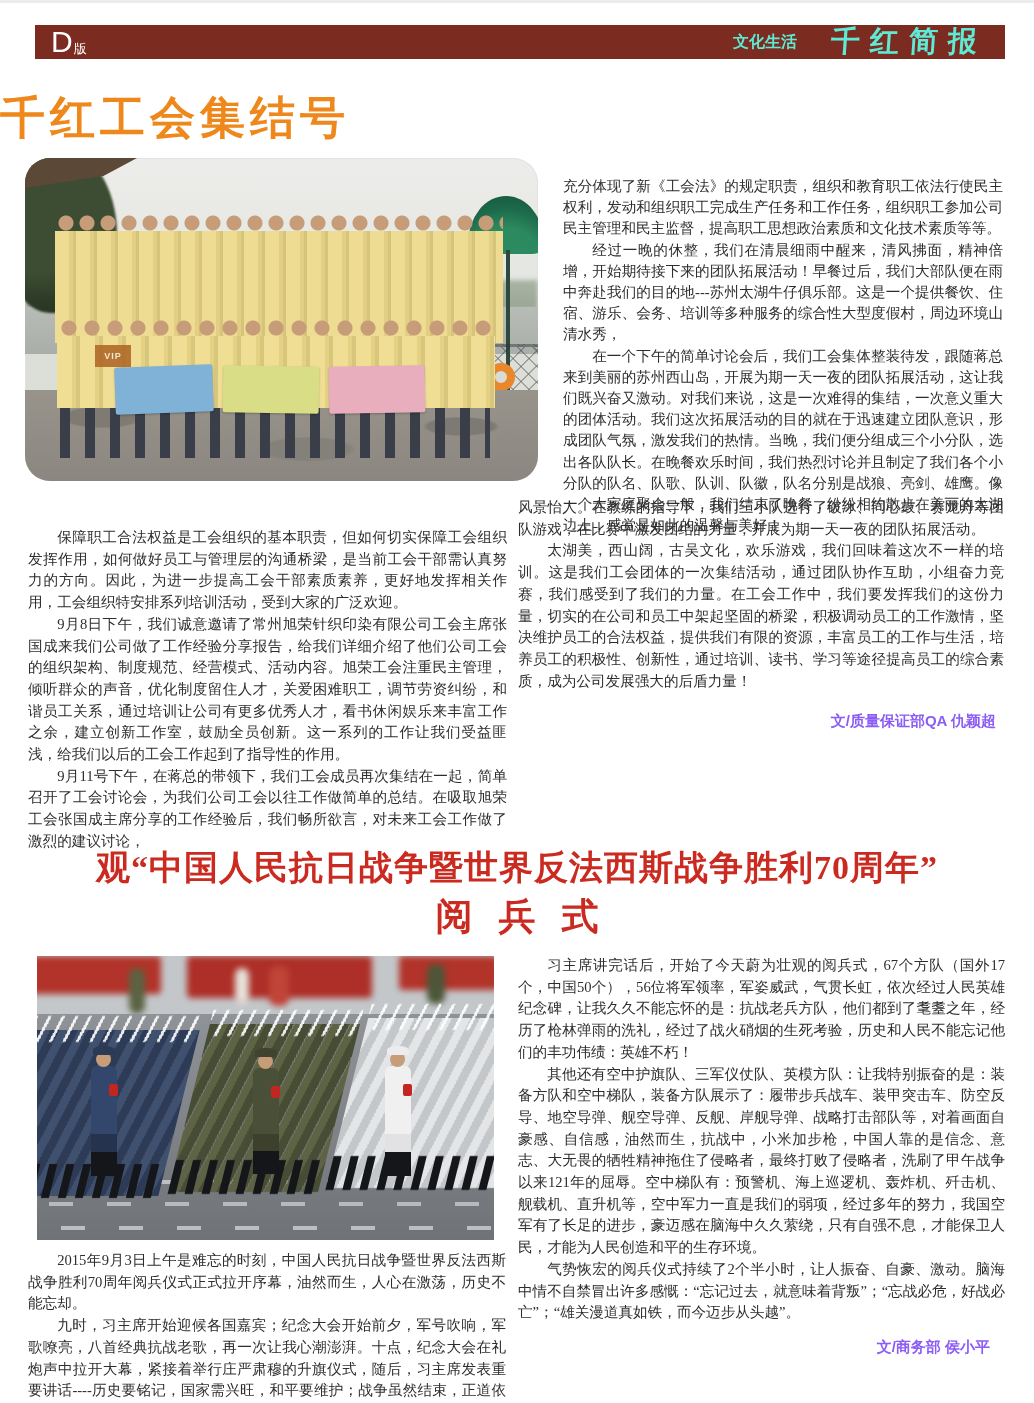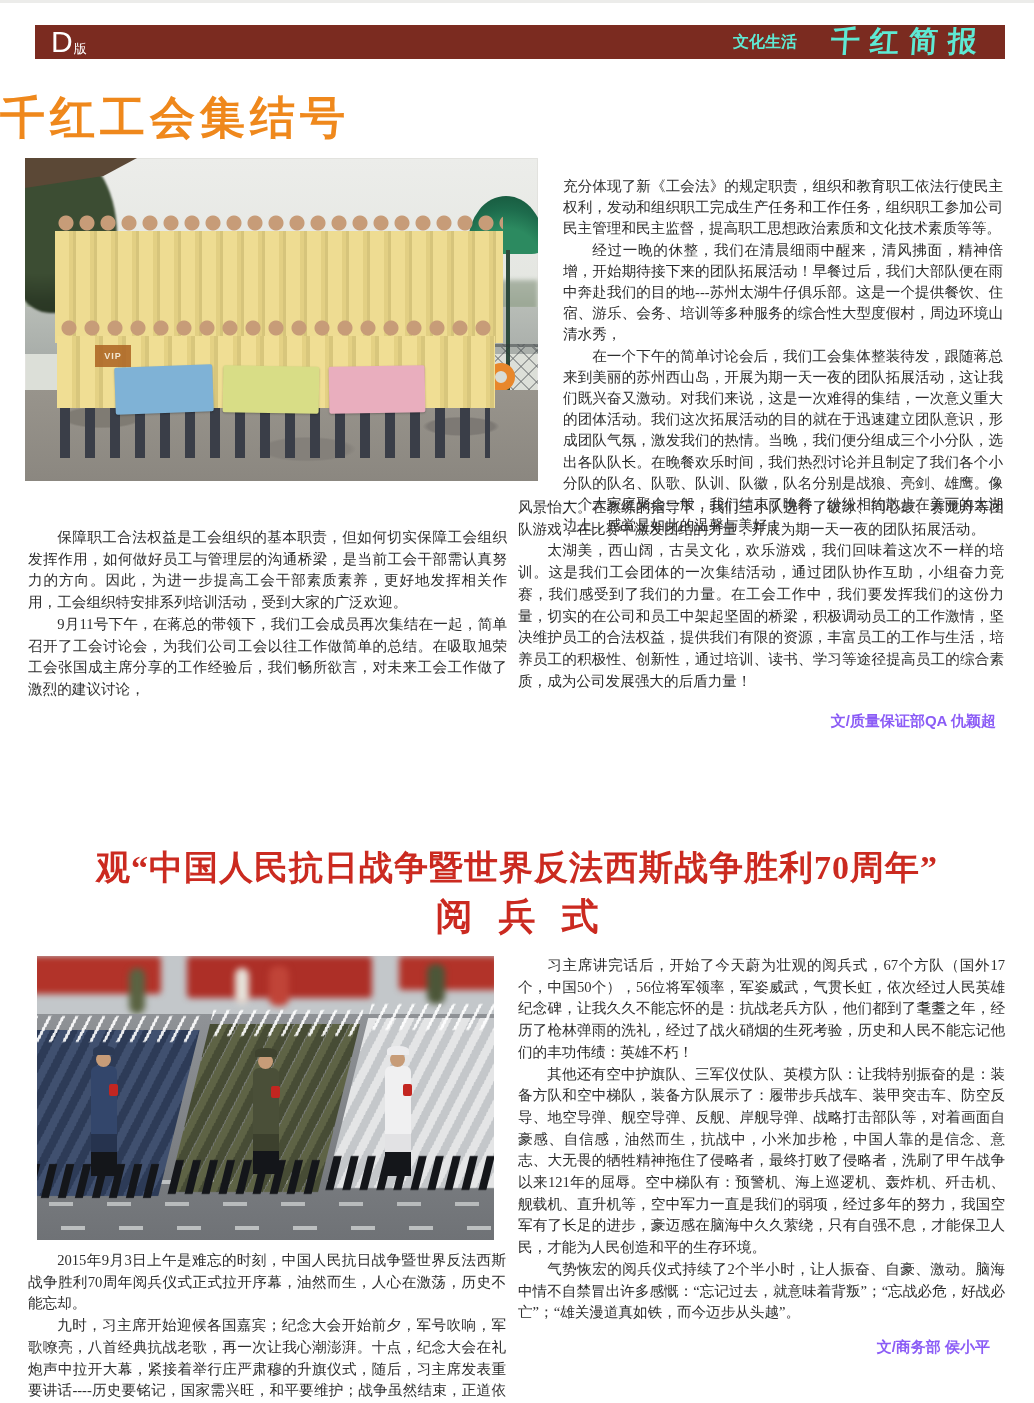--- a/index.html
+++ b/index.html
@@ -39,21 +39,21 @@
           font-family:"Liberation Serif","DejaVu Serif",serif;font-weight:bold;}
   #t2-line1{top:845px;font-size:34px;letter-spacing:1px;}
   #t2-line2{top:892px;font-size:37px;letter-spacing:26px;padding-left:26px;box-sizing:border-box;}
 
   #a2-left{left:28px;top:1250px;width:478px;}
   #a2-right{left:518px;top:955px;width:487px;}
   #a2-byline{left:518px;top:1338px;width:472px;}
 
   
   .photo{position:absolute;overflow:hidden;box-shadow:0 0 0 1px #e2e2de inset;}
-  #photo1{left:25px;top:158px;width:513px;height:323px;background:linear-gradient(#ecedea 0%,#e3e5e0 45%,#dcdfd8 60%);}
+  #photo1{left:25px;top:158px;width:513px;height:323px;background:linear-gradient(#ecedea 0%,#e3e5e0 45%,#dcdfd8 60%);border-radius:25px;}
   .p1-treeline{position:absolute;left:0;top:122px;width:100%;height:30px;
                background:linear-gradient(#aab4a5,#9aa694);filter:blur(2px);}
   .p1-water{position:absolute;left:0;top:149px;width:100%;height:47px;
             background:linear-gradient(#b7bcb6,#a9aeaa);}
   .p1-tree{position:absolute;left:-18px;top:-10px;width:110px;height:165px;
            background:radial-gradient(circle at 30% 30%,#3c4d33 0 55%,#2c3a26 75%,#24301f);
            border-radius:35% 60% 55% 45%;filter:blur(1px);}
   .p1-roof{position:absolute;left:0;top:0;width:112px;height:30px;background:#5b4836;
            clip-path:polygon(0 0,100% 0,70% 60%,0 100%);}
   .p1-canopy{position:absolute;left:443px;top:38px;width:76px;height:58px;
@@ -175,20 +175,21 @@
   </div>
 
   <section class="bodycol" id="a1-right-top">
     <p class="cont">充分体现了新《工会法》的规定职责，组织和教育职工依法行使民主权利，发动和组织职工完成生产任务和工作任务，组织职工参加公司民主管理和民主监督，提高职工思想政治素质和文化技术素质等等。</p>
     <p>经过一晚的休整，我们在清晨细雨中醒来，清风拂面，精神倍增，开始期待接下来的团队拓展活动！早餐过后，我们大部队便在雨中奔赴我们的目的地---苏州太湖牛仔俱乐部。这是一个提供餐饮、住宿、游乐、会务、培训等多种服务的综合性大型度假村，周边环境山清水秀，</p>
     <p>在一个下午的简单讨论会后，我们工会集体整装待发，跟随蒋总来到美丽的苏州西山岛，开展为期一天一夜的团队拓展活动，这让我们既兴奋又激动。对我们来说，这是一次难得的集结，一次意义重大的团体活动。我们这次拓展活动的目的就在于迅速建立团队意识，形成团队气氛，激发我们的热情。当晚，我们便分组成三个小分队，选出各队队长。在晚餐欢乐时间，我们热烈讨论并且制定了我们各个小分队的队名、队歌、队训、队徽，队名分别是战狼、亮剑、雄鹰。像一个大家庭聚会一般，我们结束了晚餐，纷纷相约散步在美丽的太湖边上，感觉是如此的温馨与美好！</p>
   </section>
 
   <section class="bodycol" id="a1-left">
     <p>保障职工合法权益是工会组织的基本职责，但如何切实保障工会组织发挥作用，如何做好员工与管理层的沟通桥梁，是当前工会干部需认真努力的方向。因此，为进一步提高工会干部素质素养，更好地发挥相关作用，工会组织特安排系列培训活动，受到大家的广泛欢迎。</p>
+    <p>9月8日下午，我们诚意邀请了常州旭荣针织印染有限公司工会主席张国成来我们公司做了工作经验分享报告，给我们详细介绍了他们公司工会的组织架构、制度规范、经营模式、活动内容。旭荣工会注重民主管理，倾听群众的声音，优化制度留住人才，关爱困难职工，调节劳资纠纷，和谐员工关系，通过培训让公司有更多优秀人才，看书休闲娱乐来丰富工作之余，建立创新工作室，鼓励全员创新。这一系列的工作让我们受益匪浅，给我们以后的工会工作起到了指导性的作用。</p>
     <p>9月11号下午，在蒋总的带领下，我们工会成员再次集结在一起，简单召开了工会讨论会，为我们公司工会以往工作做简单的总结。在吸取旭荣工会张国成主席分享的工作经验后，我们畅所欲言，对未来工会工作做了激烈的建议讨论，</p>
   </section>
 
   <section class="bodycol" id="a1-right-bottom">
     <p class="cont">风景怡人。在教练的指导下，我们三小队进行了破冰、同心鼓、赛龙舟等团队游戏，在比赛中激发团结的力量，开展为期一天一夜的团队拓展活动。</p>
     <p>太湖美，西山阔，古吴文化，欢乐游戏，我们回味着这次不一样的培训。这是我们工会团体的一次集结活动，通过团队协作互助，小组奋力竞赛，我们感受到了我们的力量。在工会工作中，我们要发挥我们的这份力量，切实的在公司和员工中架起坚固的桥梁，积极调动员工的工作激情，坚决维护员工的合法权益，提供我们有限的资源，丰富员工的工作与生活，培养员工的积极性、创新性，通过培训、读书、学习等途径提高员工的综合素质，成为公司发展强大的后盾力量！</p>
   </section>
 
   <div class="byline" id="a1-byline">文/质量保证部QA 仇颖超</div>
 

